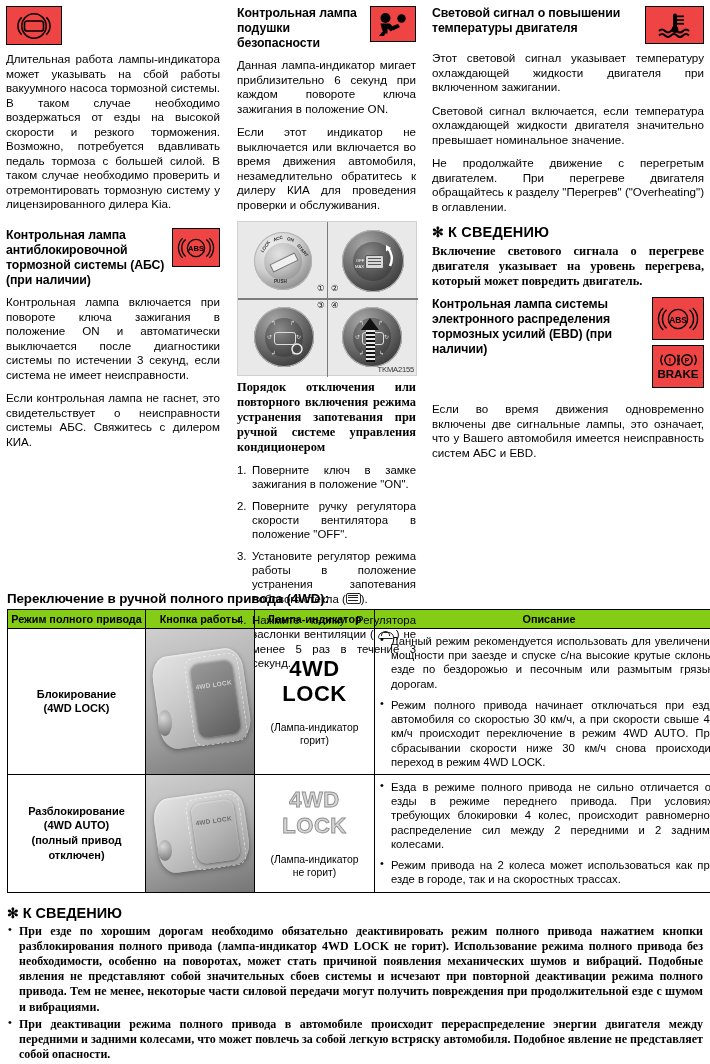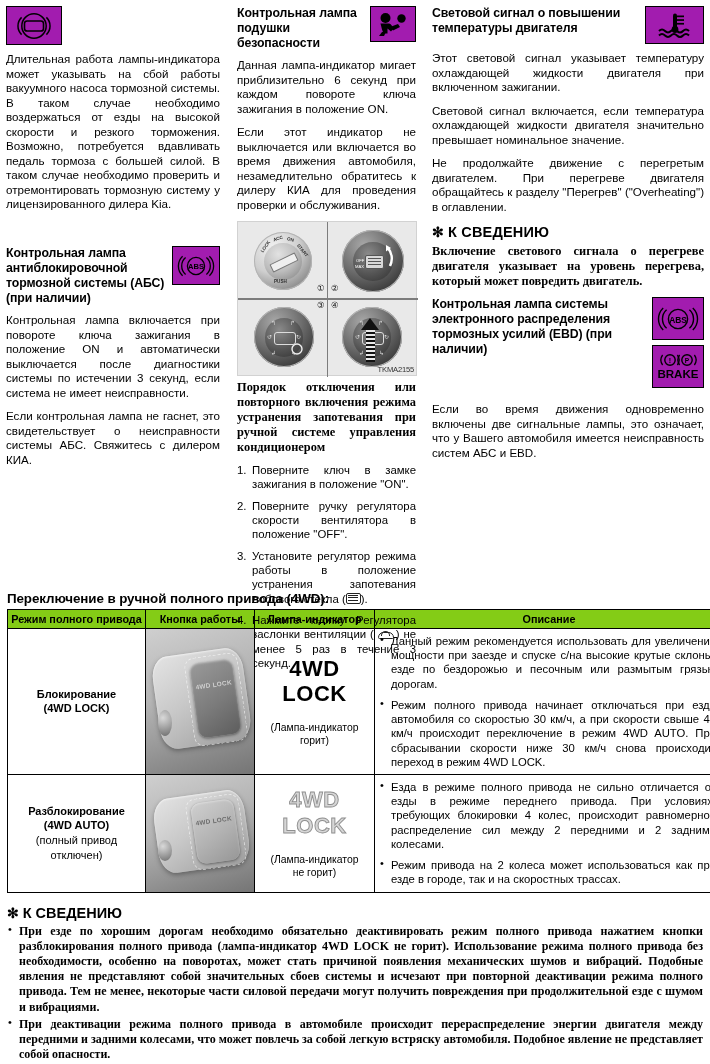--- a/index.html
+++ b/index.html
@@ -21,21 +21,21 @@
   .col3{width:280px;padding-left:8px;}
 
   
   .head-row{display:flex;align-items:flex-start;justify-content:space-between;gap:6px;margin-bottom:7px;}
   h2.sec{
     font-size:12.3px;font-weight:bold;line-height:1.22;margin:0;
     letter-spacing:-0.1px;
   }
   h2.ital{font-style:italic;font-weight:bold;}
   .icon-box{
-    border:1.6px solid #000;background:#a21caf;flex:none;
+    border:1.6px solid #000;background:#ef4444;flex:none;
     display:flex;align-items:center;justify-content:center;
   }
   .ib-54{width:54px;height:37px;}
   .ib-46{width:46px;height:37px;}
   .ib-50{width:50px;height:41px;}
   .ib-44{width:44px;height:34px;}
   .ib-57{width:57px;height:36px;}
 
   p.body{
     font-size:11.6px;line-height:1.255;margin:0 0 9px 0;
@@ -163,21 +163,21 @@
   table.wd th{
     font-size:10.8px;font-weight:bold;padding:3px 2px;text-align:center;background:#84cc16;
   }
   th.c1{width:133px;font-size:9.6px;}
   th.c2{width:104px;}
   th.c3{width:115px;}
   th.c4{width:344px;}
   td.mode{
     text-align:center;font-size:11px;font-weight:bold;line-height:1.35;padding:6px 3px;
   }
-  td.mode .sub{font-weight:normal;}
+  td.mode .sub{font-weight:bold;}
   td.btn{padding:0;height:96px;background:#bdbdbd;}
   td.lamp{text-align:center;padding:6px 4px;}
   .lamp-big{font-size:22px;font-weight:bold;line-height:1.18;letter-spacing:0.5px;}
   .lamp-big.off{color:#d6d6d6;-webkit-text-stroke:0.9px #8f8f8f;}
   .lamp-cap{font-size:10.4px;line-height:1.25;margin-top:14px;}
   td.desc{padding:5px 7px 5px 5px;}
   td.desc ul{margin:0;padding:0;list-style:none;}
   td.desc li{
     font-size:11.3px;line-height:1.26;margin-bottom:7px;padding-left:11px;
     position:relative;text-align:justify;
@@ -246,21 +246,21 @@
           <svg width="40" height="28" viewBox="0 0 40 28">
             <circle cx="20" cy="14" r="12.2" fill="none" stroke="#000" stroke-width="1.5"></circle>
             <path d="M7.6 5.4 A12 12 0 0 0 7.6 22.6" fill="none" stroke="#000" stroke-width="1.5"></path>
             <path d="M32.4 5.4 A12 12 0 0 1 32.4 22.6" fill="none" stroke="#000" stroke-width="1.5"></path>
             <rect x="10.5" y="9" width="19" height="10" rx="2.6" fill="none" stroke="#000" stroke-width="1.6"></rect>
           </svg>
         </div>
       </div>
       <p class="body">Длительная работа лампы-индикатора может указывать на сбой работы вакуумного насоса тормозной системы. В таком случае необходимо воздержаться от езды на высокой скорости и резкого торможения. Возможно, потребуется вдавливать педаль тормоза с большей силой. В таком случае необходимо проверить и отремонтировать тормозную систему у лицензированного дилера Kia.</p>
 
-      <div class="head-row" style="margin-top:34px;">
+      <div class="head-row" style="margin-top:16px;">
         <h2 class="sec">Контрольная лампа антиблокировочной тормозной системы (АБС) (при наличии)</h2>
         <div class="icon-box ib-46">
           <svg width="38" height="26" viewBox="0 0 38 26">
             <circle cx="19" cy="13" r="8.6" fill="none" stroke="#000" stroke-width="1.3"></circle>
             <path d="M8.6 4.6 A11 11 0 0 0 8.6 21.4" fill="none" stroke="#000" stroke-width="1.3"></path>
             <path d="M5.6 3.2 A13.5 13.5 0 0 0 5.6 22.8" fill="none" stroke="#000" stroke-width="1.3"></path>
             <path d="M29.4 4.6 A11 11 0 0 1 29.4 21.4" fill="none" stroke="#000" stroke-width="1.3"></path>
             <path d="M32.4 3.2 A13.5 13.5 0 0 1 32.4 22.8" fill="none" stroke="#000" stroke-width="1.3"></path>
             <text x="19" y="16.4" font-family="Liberation Sans, sans-serif" font-size="7.6" font-weight="bold" text-anchor="middle" fill="#000">ABS</text>
           </svg>

